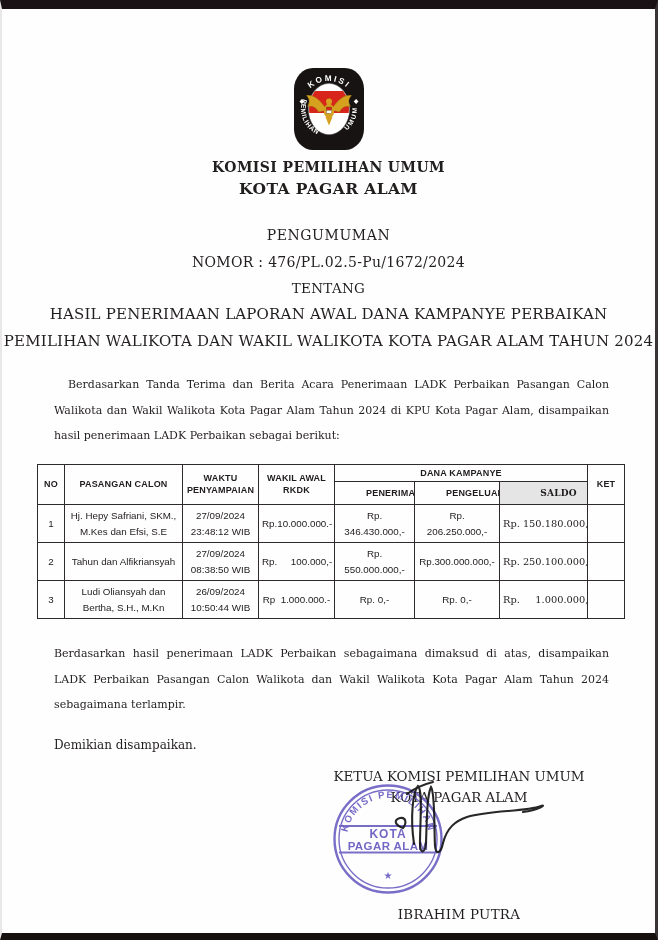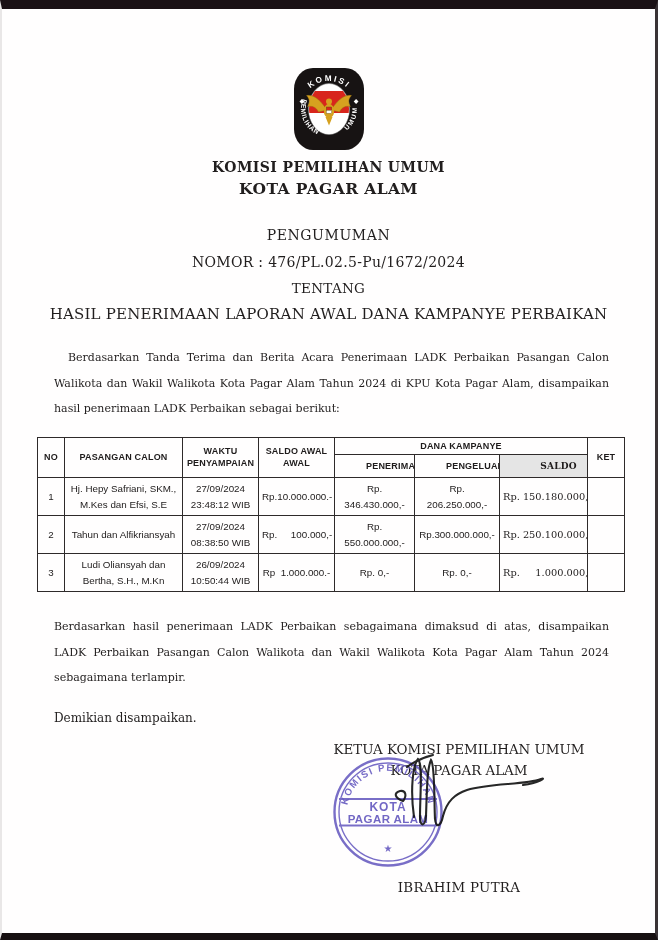--- a/index.html
+++ b/index.html
@@ -104,40 +104,41 @@
     </svg>
   </div>
 
   <div class="org-name center">KOMISI PEMILIHAN UMUM</div>
   <div class="org-city center">KOTA PAGAR ALAM</div>
 
   <div class="h-pengumuman center">PENGUMUMAN</div>
   <div class="h-nomor center">NOMOR : 476/PL.02.5-Pu/1672/2024</div>
   <div class="h-tentang center">TENTANG</div>
   <div class="h-title center">HASIL PENERIMAAN LAPORAN AWAL DANA KAMPANYE PERBAIKAN</div>
+  <div class="h-title center">PEMILIHAN WALIKOTA DAN WAKIL WALIKOTA KOTA PAGAR ALAM TAHUN 2024</div>
 
   <p class="para indent">Berdasarkan Tanda Terima dan Berita Acara Penerimaan LADK Perbaikan Pasangan Calon Walikota dan Wakil Walikota Kota Pagar Alam Tahun 2024 di KPU Kota Pagar Alam, disampaikan hasil penerimaan LADK Perbaikan sebagai berikut:</p>
 
   <table class="doc-table">
     <colgroup>
       <col style="width:27px">
         <col style="width:118px">
         <col style="width:76px">
         <col style="width:76px">
       <col style="width:80px">
         <col style="width:85px">
         <col style="width:88px">
         <col style="width:37px">
     </colgroup>
     <thead>
       <tr>
         <th rowspan="2">NO</th>
         <th rowspan="2">PASANGAN CALON</th>
         <th rowspan="2">WAKTU PENYAMPAIAN</th>
-        <th rowspan="2">SALDO AWAL AWAL</th>
+        <th rowspan="2">WAKIL AWAL RKDK</th>
         <th colspan="3">DANA KAMPANYE</th>
         <th rowspan="2">KET</th>
       </tr>
       <tr class="sub">
         <th>PENERIMAAN</th>
         <th>PENGELUARAN</th>
         <th class="saldo-big">SALDO</th>
       </tr>
     </thead>
     <tbody>

